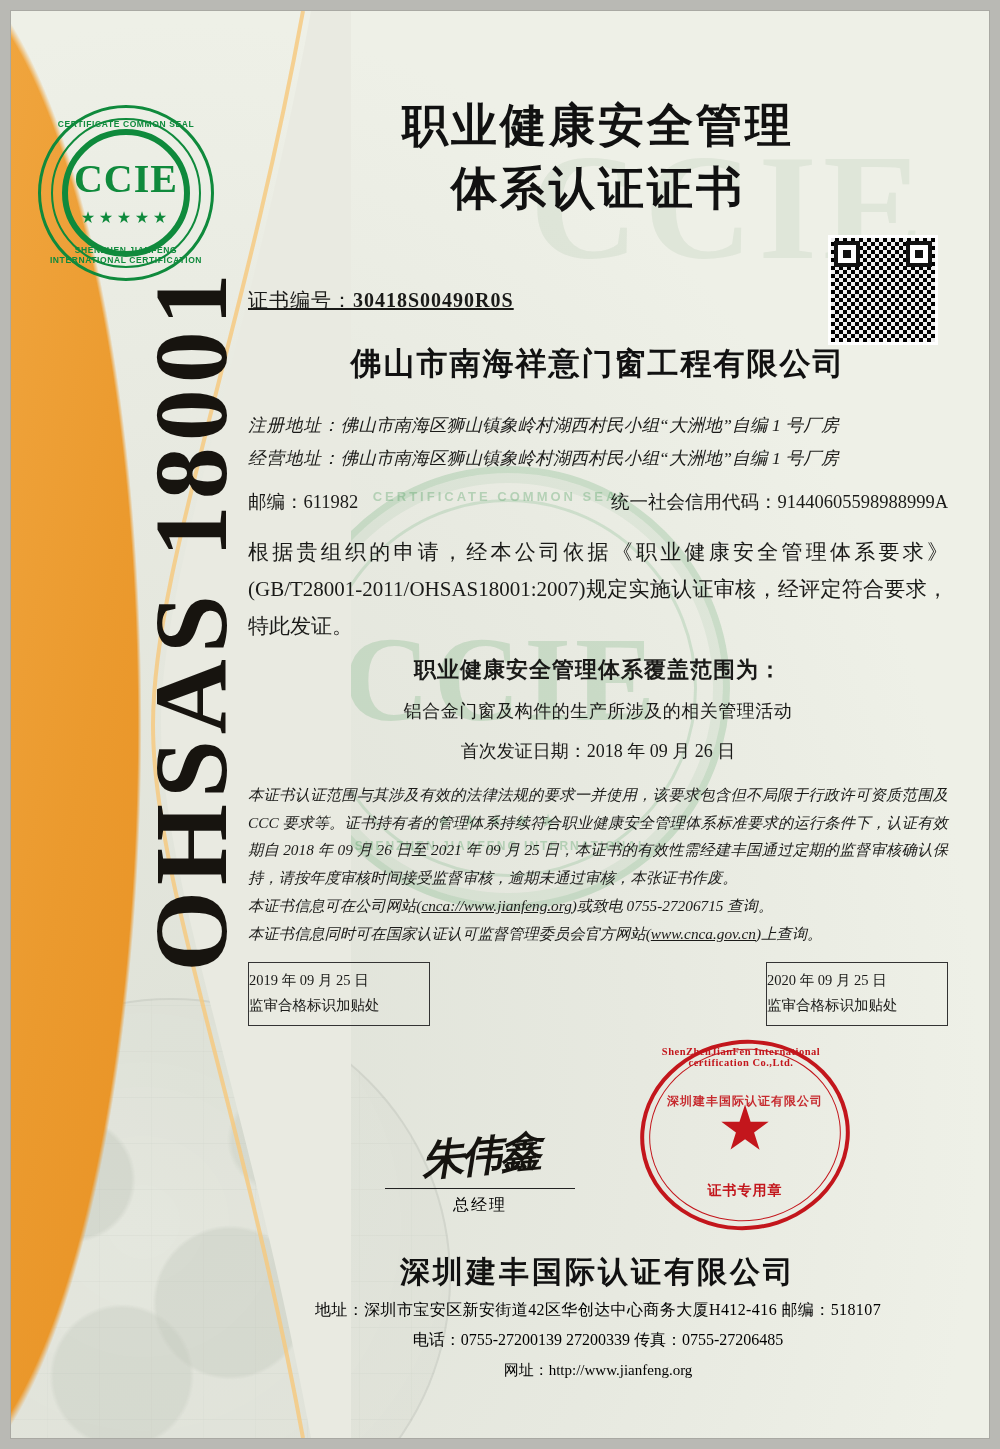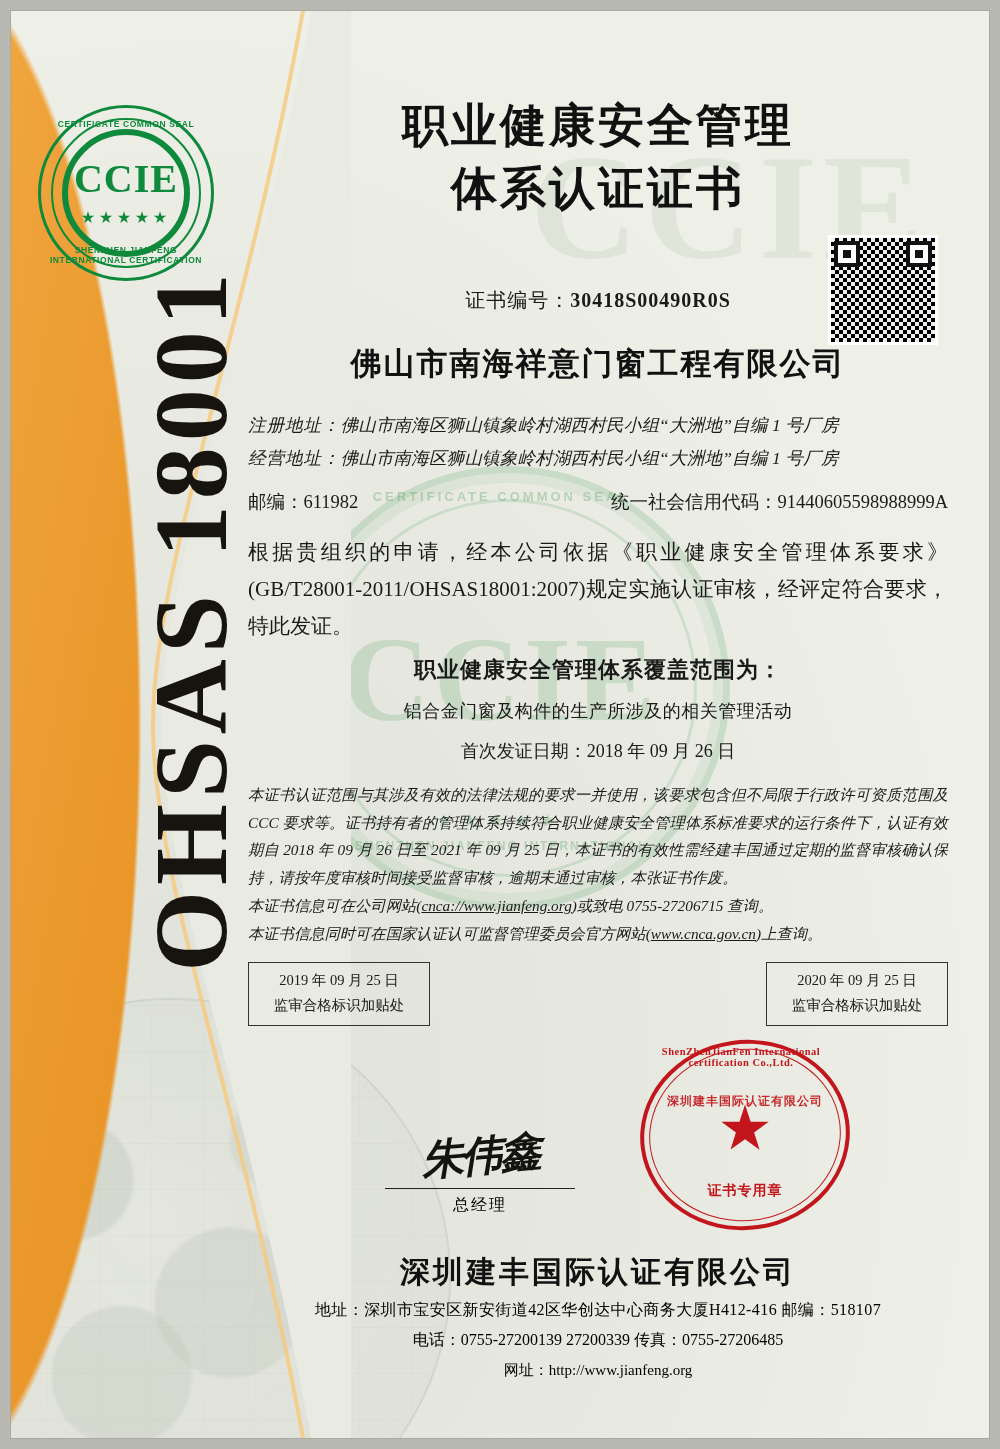--- a/index.html
+++ b/index.html
@@ -184,25 +184,26 @@
     border:3px solid #fff;
   }
   .qr:before,.qr:after{
     content:"";position:absolute;width:26px;height:26px;background:#fff;
     box-shadow:inset 0 0 0 4px #111, inset 0 0 0 9px #fff, inset 0 0 0 14px #111;
   }
   .qr:before{left:3px;top:3px;}
   .qr:after{right:3px;top:3px;}
 
   .certno{
-    text-align:center;
+    text-align:left;
     font-size:20px;
     margin-top:66px;
     letter-spacing:1px;
     font-family:"Liberation Serif", serif;
+    text-decoration:underline;
   }
   .certno b{font-weight:700;}
   .company{
     text-align:center;
     font-family:"Liberation Serif", serif;
     font-weight:700;
     font-size:31px;
     letter-spacing:2px;
     margin-top:29px;
     color:#111;
@@ -243,21 +244,20 @@
     font-family:"Liberation Serif", serif;
     text-align:justify;
     font-style:italic;
   }
   .fine a{color:#1a1a18;text-decoration:underline;}
   .stamp-boxes{
     display:flex;justify-content:space-between;margin-top:14px;
   }
   .stamp-box{
     width:180px;border:1px solid #333;
-    text-align:center;
     font-size:14.5px;line-height:1.75;
     padding:5px 0 7px;
     font-family:"Liberation Serif", serif;
   }
 
   
   .sig{
     position:absolute;left:385px;top:1128px;width:190px;text-align:center;
   }
   .sig-mark{

